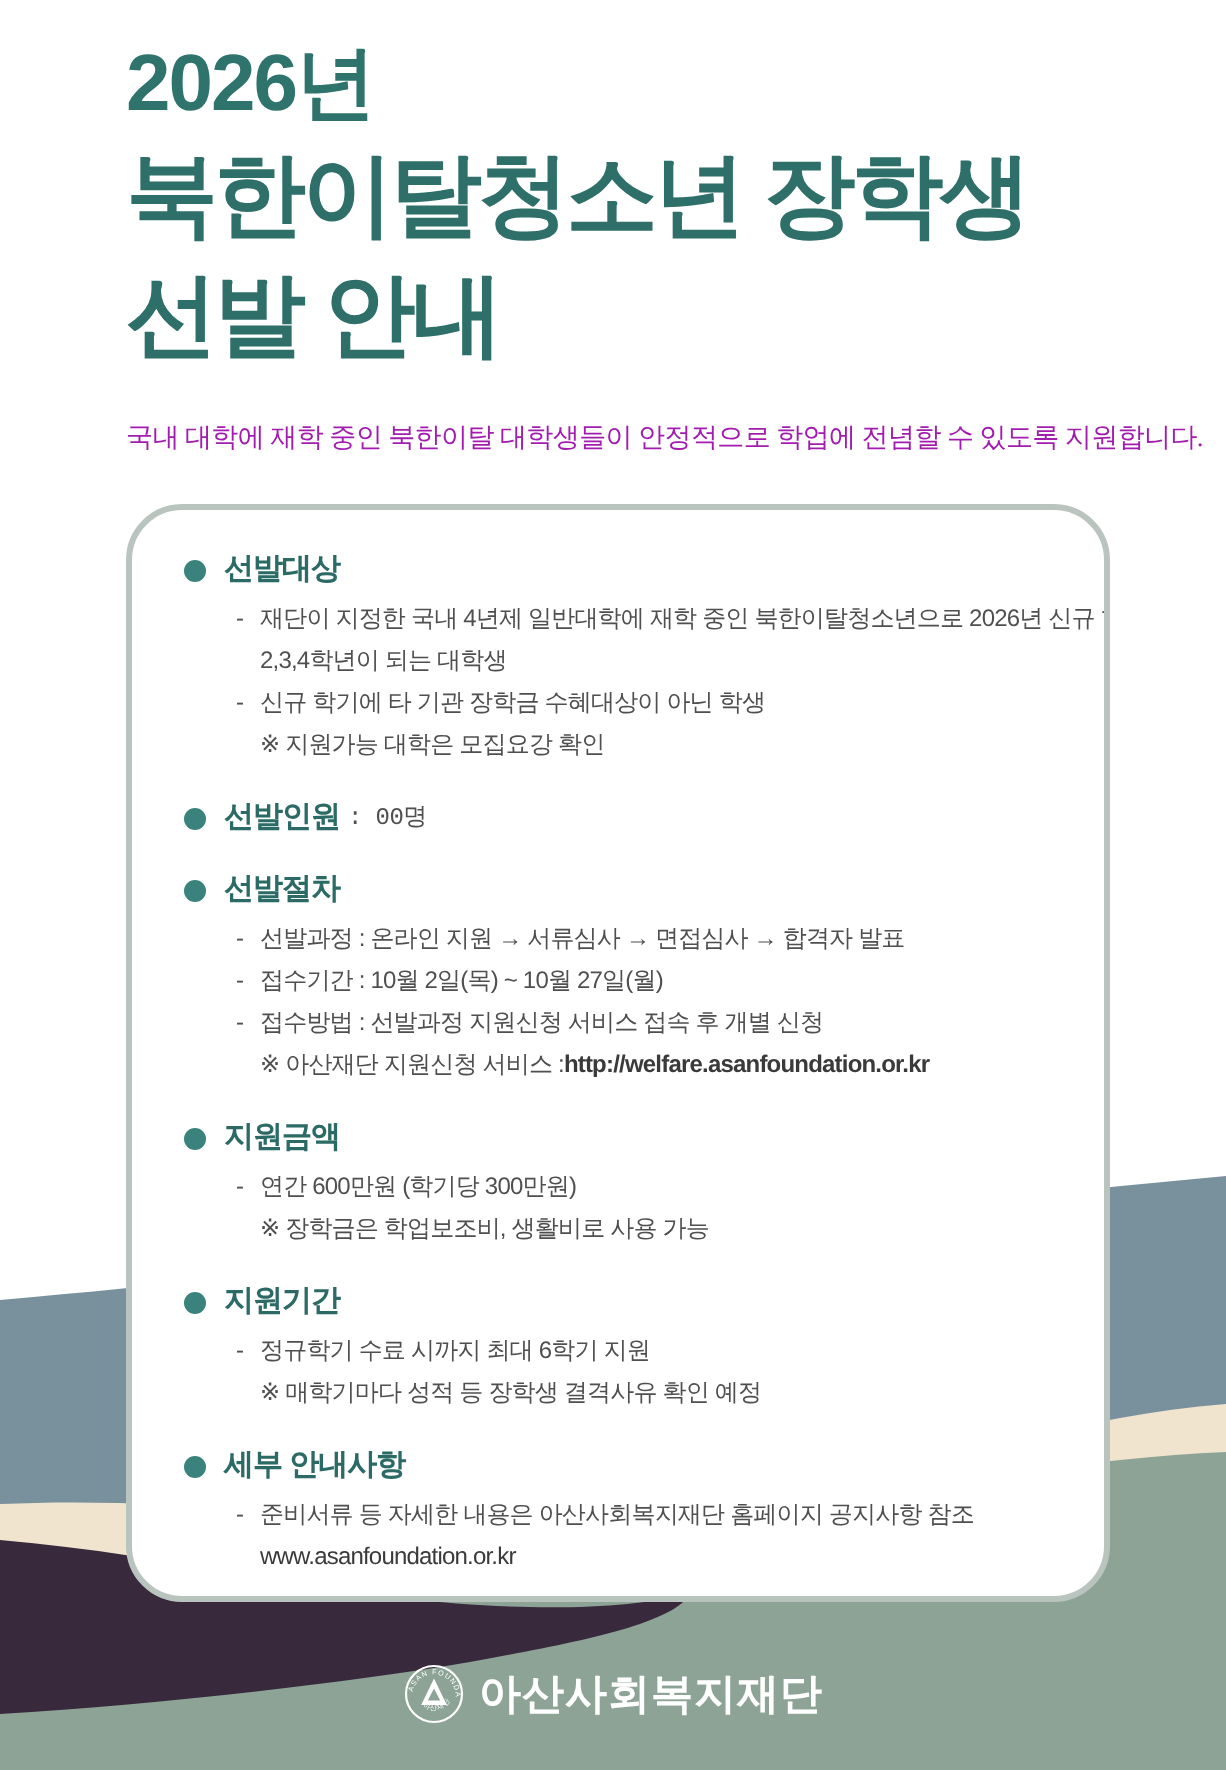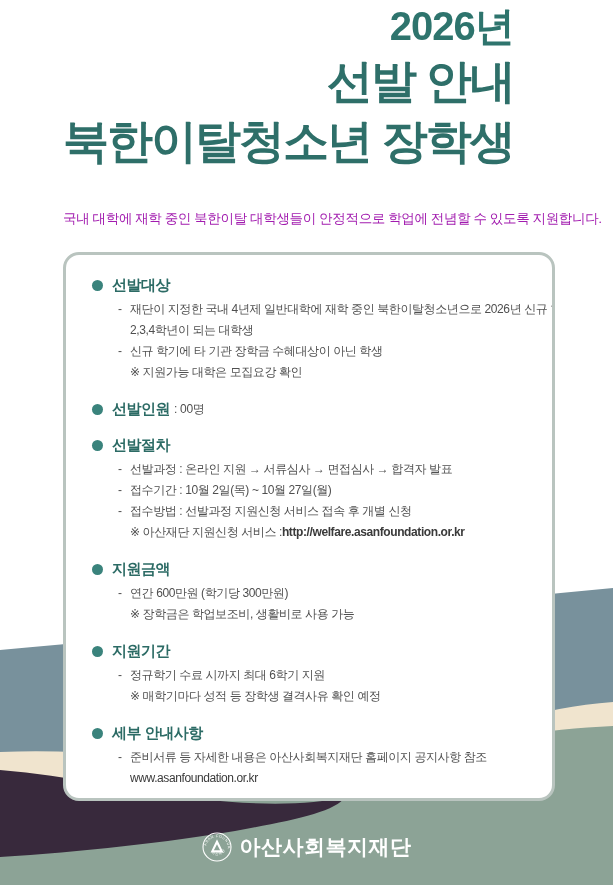--- a/index.html
+++ b/index.html
@@ -4,49 +4,49 @@
 <style>
   html,body{margin:0;padding:0;}
   body{
     width:613px;height:885px;position:relative;overflow:hidden;
     background:#ffffff;
     font-family:"Liberation Sans","DejaVu Sans",sans-serif;
   }
   
   .bg-svg{position:absolute;left:0;top:0;width:613px;height:885px;z-index:0;}
   
-  .header{position:absolute;left:63px;top:4px;z-index:2;text-align:right;}
+  .header{position:absolute;left:63px;top:20px;z-index:2;}
   .year-title{
     font-size:40px;font-weight:600;color:#2e746d;letter-spacing:-1px;line-height:1.1;
   }
   .main-title{
     font-size:46px;font-weight:800;color:#2e6f69;letter-spacing:-2px;line-height:1.3;
     margin-top:4px;
   }
   .subtitle{
     position:absolute;left:63px;top:210px;width:500px;z-index:2;
     font-family:"Liberation Serif","DejaVu Serif",serif;
     font-size:13.5px;color:#a21caf;letter-spacing:-0.3px;white-space:nowrap;
   }
   
   .card{
     position:absolute;left:63px;top:252px;width:492px;height:549px;z-index:1;
     box-sizing:border-box;background:#ffffff;
-    border:3px solid #b9c4bf;border-radius:16px;
+    border:3px solid #b9c4bf;border-radius:28px;
     padding:20px 16px 0 26px;overflow:hidden;
   }
   .section{margin-top:16px;}
   .section:first-child{margin-top:0;}
   .sec-head{display:flex;align-items:center;line-height:20px;margin-bottom:4px;}
   .bullet{
     width:11px;height:11px;border-radius:50%;background:#3a837c;
     margin-right:9px;flex-shrink:0;
   }
   .sec-title{font-size:15px;font-weight:700;color:#2c6b65;letter-spacing:-0.5px;}
-  .sec-inline{font-size:12px;color:#4f4f4f;margin-left:4px;letter-spacing:-0.3px;}
+  .sec-inline{font-size:12px;color:#4f4f4f;margin-left:4px;letter-spacing:-0.3px;font-family:Liberation Mono, monospace;}
   .sec-body{padding-left:26px;}
   .line{
     display:flex;font-size:12px;color:#4f4f4f;line-height:21px;
     letter-spacing:-0.4px;white-space:nowrap;
   }
   .dash{width:12px;flex-shrink:0;}
   .line.cont,.line.note{padding-left:12px;align-items:flex-end;}
   .bold-url{font-weight:700;color:#3a3a3a;}
   .url-line{font-weight:400;color:#3a3a3a;}
   
@@ -65,22 +65,22 @@
 <svg class="bg-svg" viewBox="0 0 613 885" aria-hidden="true">
   <path fill="#78919c" d="M0,650 C180,634 400,608 613,588 L613,800 L0,800 Z"></path>
   <path fill="#f0e4ce" d="M0,752 C90,748 170,760 260,770 C370,781 480,712 613,702 L613,885 L0,885 Z"></path>
   <path fill="#8ca396" d="M0,778 C100,786 200,788 300,772 C420,752 520,730 613,726 L613,885 L0,885 Z"></path>
   <path fill="#38293c" d="M0,770 C70,776 130,790 200,799 C260,806 312,805 345,797 C336,812 290,821 235,831 C170,842 80,852 0,857 Z"></path>
 </svg>
 
 <div class="header">
   <div class="year-title">2026년</div>
   <div class="main-title">
+    <div>북한이탈청소년 장학생</div>
     <div>선발 안내</div>
-    <div>북한이탈청소년 장학생</div>
   </div>
 </div>
 <div class="subtitle">국내 대학에 재학 중인 북한이탈 대학생들이 안정적으로 학업에 전념할 수 있도록 지원합니다.</div>
 
 <div class="card">
 
   <div class="section">
     <div class="sec-head">
       <span class="bullet"></span>
       <span class="sec-title">선발대상</span>

